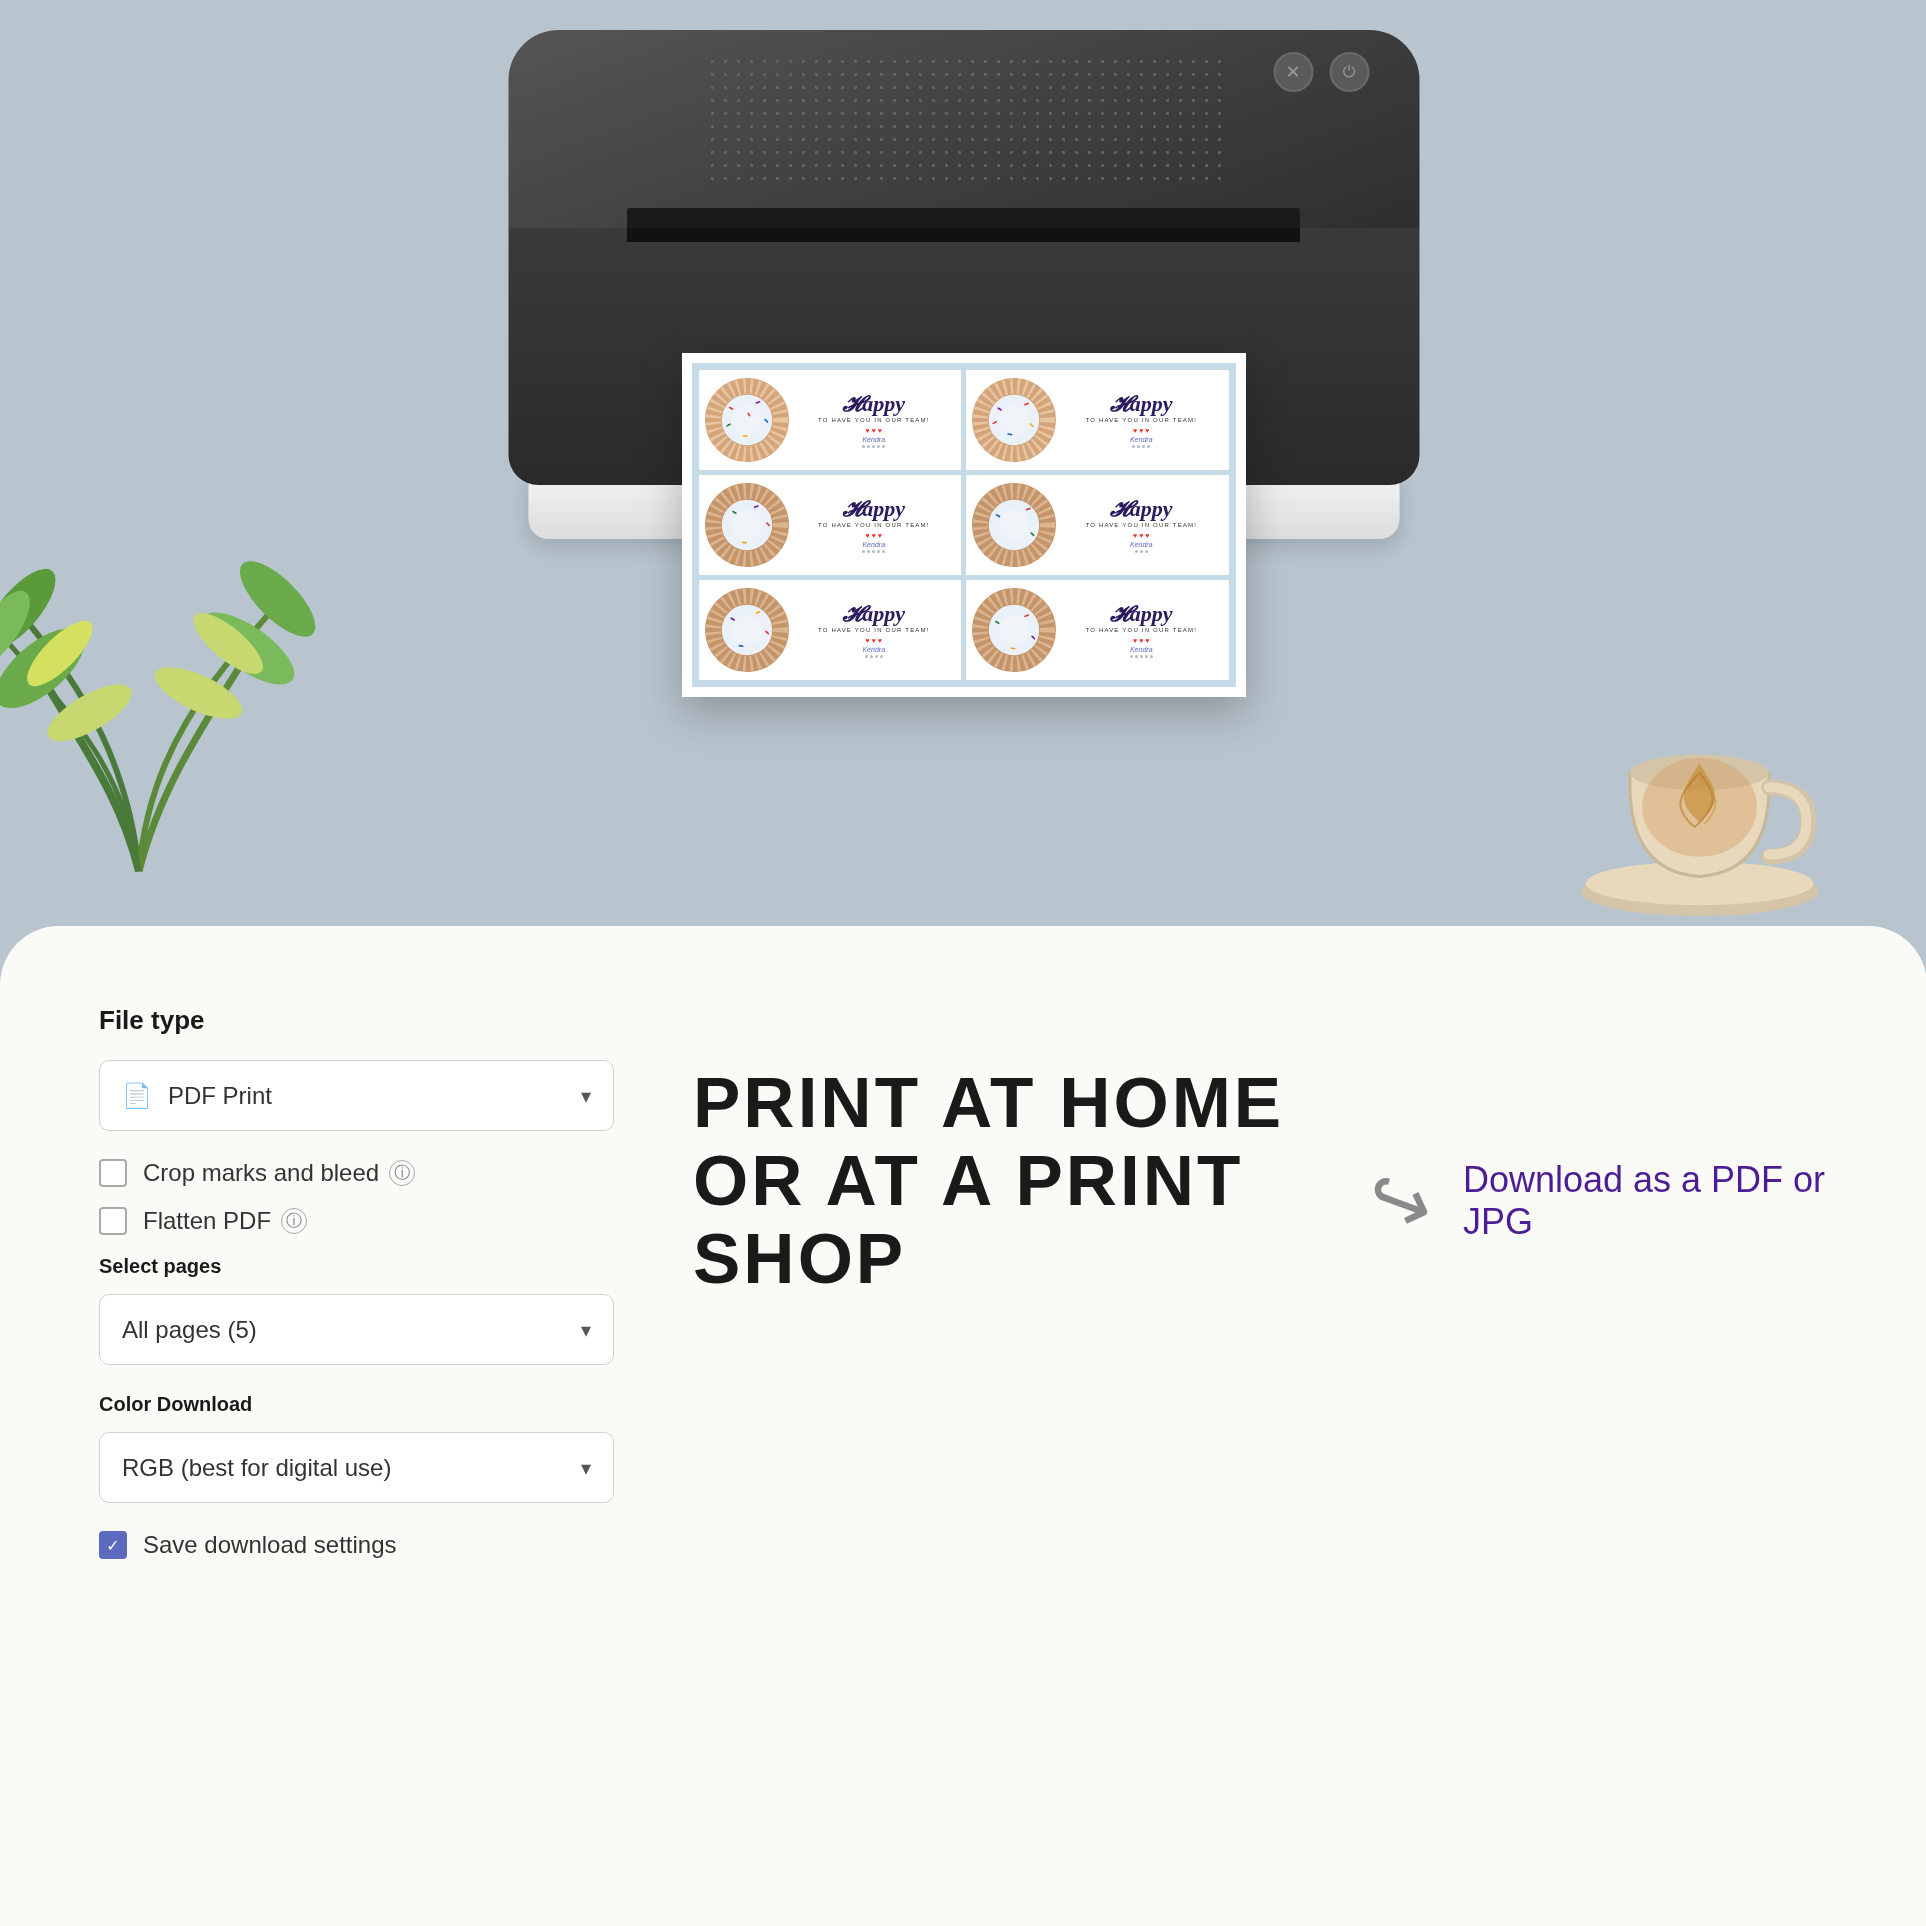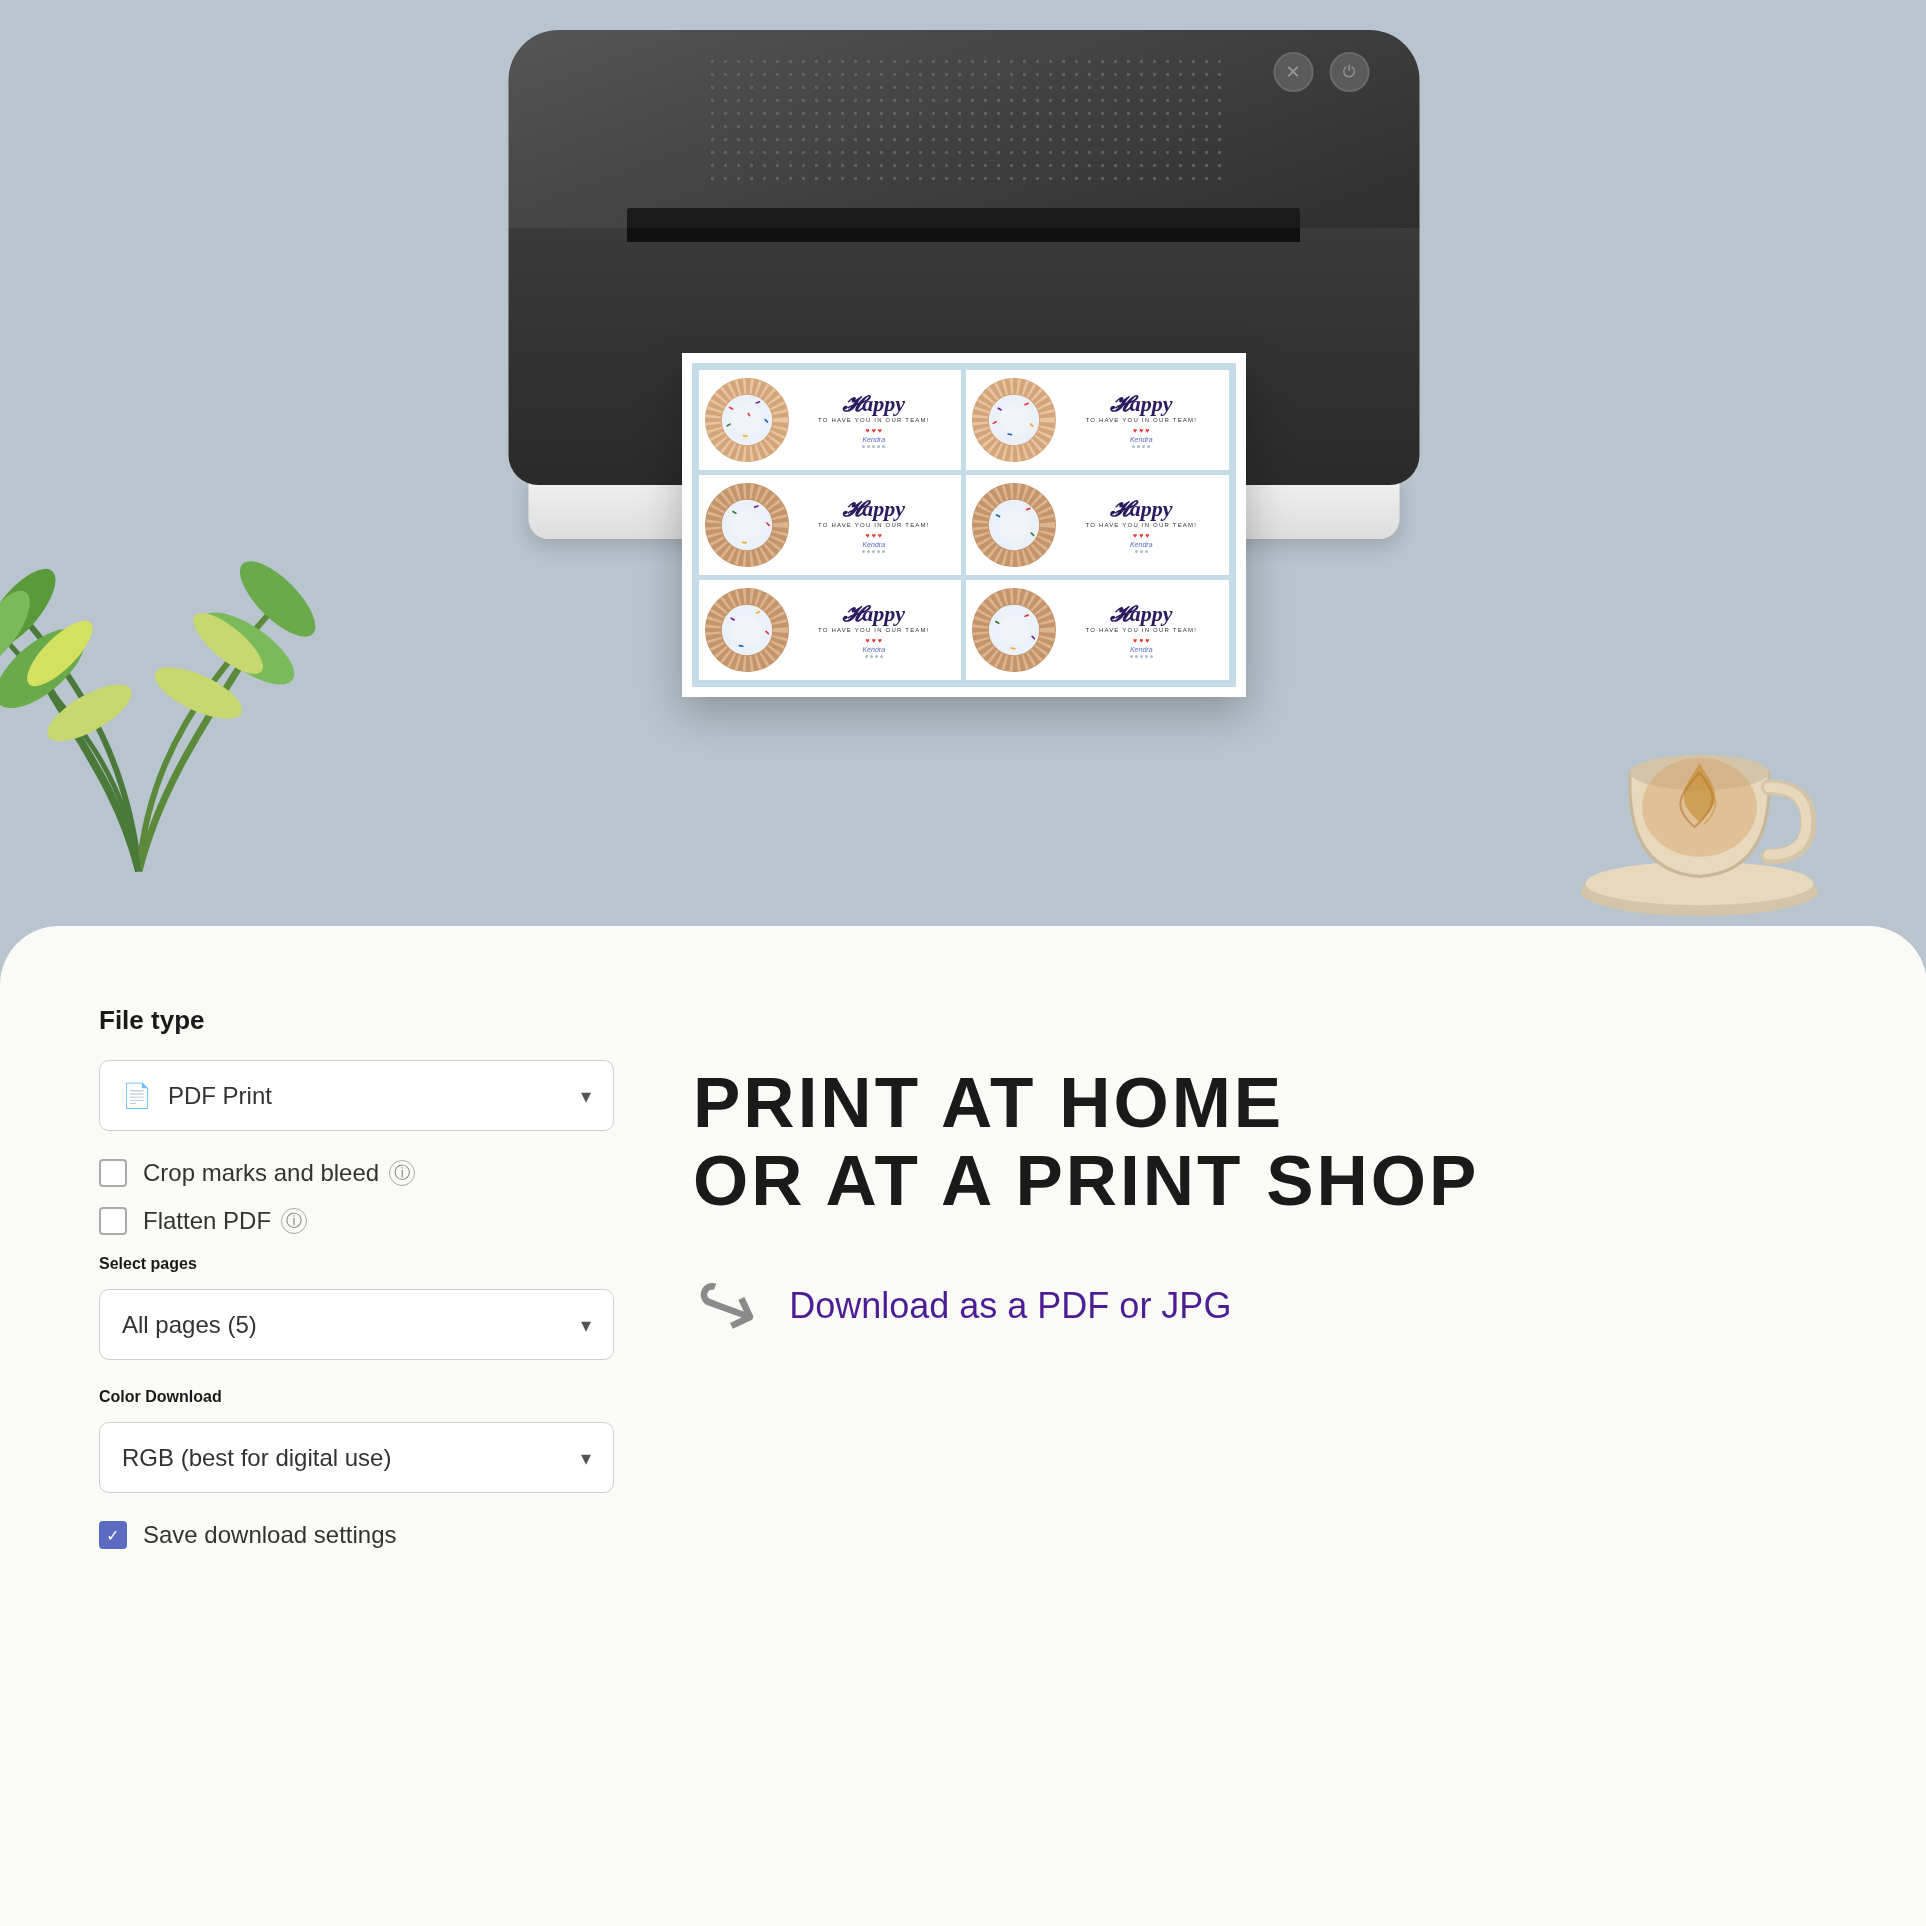--- a/index.html
+++ b/index.html
@@ -145,31 +145,31 @@
       border: 1.5px solid #aaa;
       display: flex;
       align-items: center;
       justify-content: center;
       font-size: 16px;
       color: #777;
       cursor: pointer;
     }
 
     .field-label {
-      font-size: 16px;
+      font-size: 20px;
       font-weight: 600;
       color: #1a1a1a;
       margin-bottom: 16px;
     }
 
     
     .promo-column {
       flex: 1;
       display: flex;
-      flex-direction: column;
+      flex-direction: row;
       justify-content: space-between;
       padding-top: 59px;
     }
 
     .promo-title {
       font-size: 71px;
       font-weight: 900;
       letter-spacing: 3px;
       color: #1a1a1a;
       line-height: 1.1;

